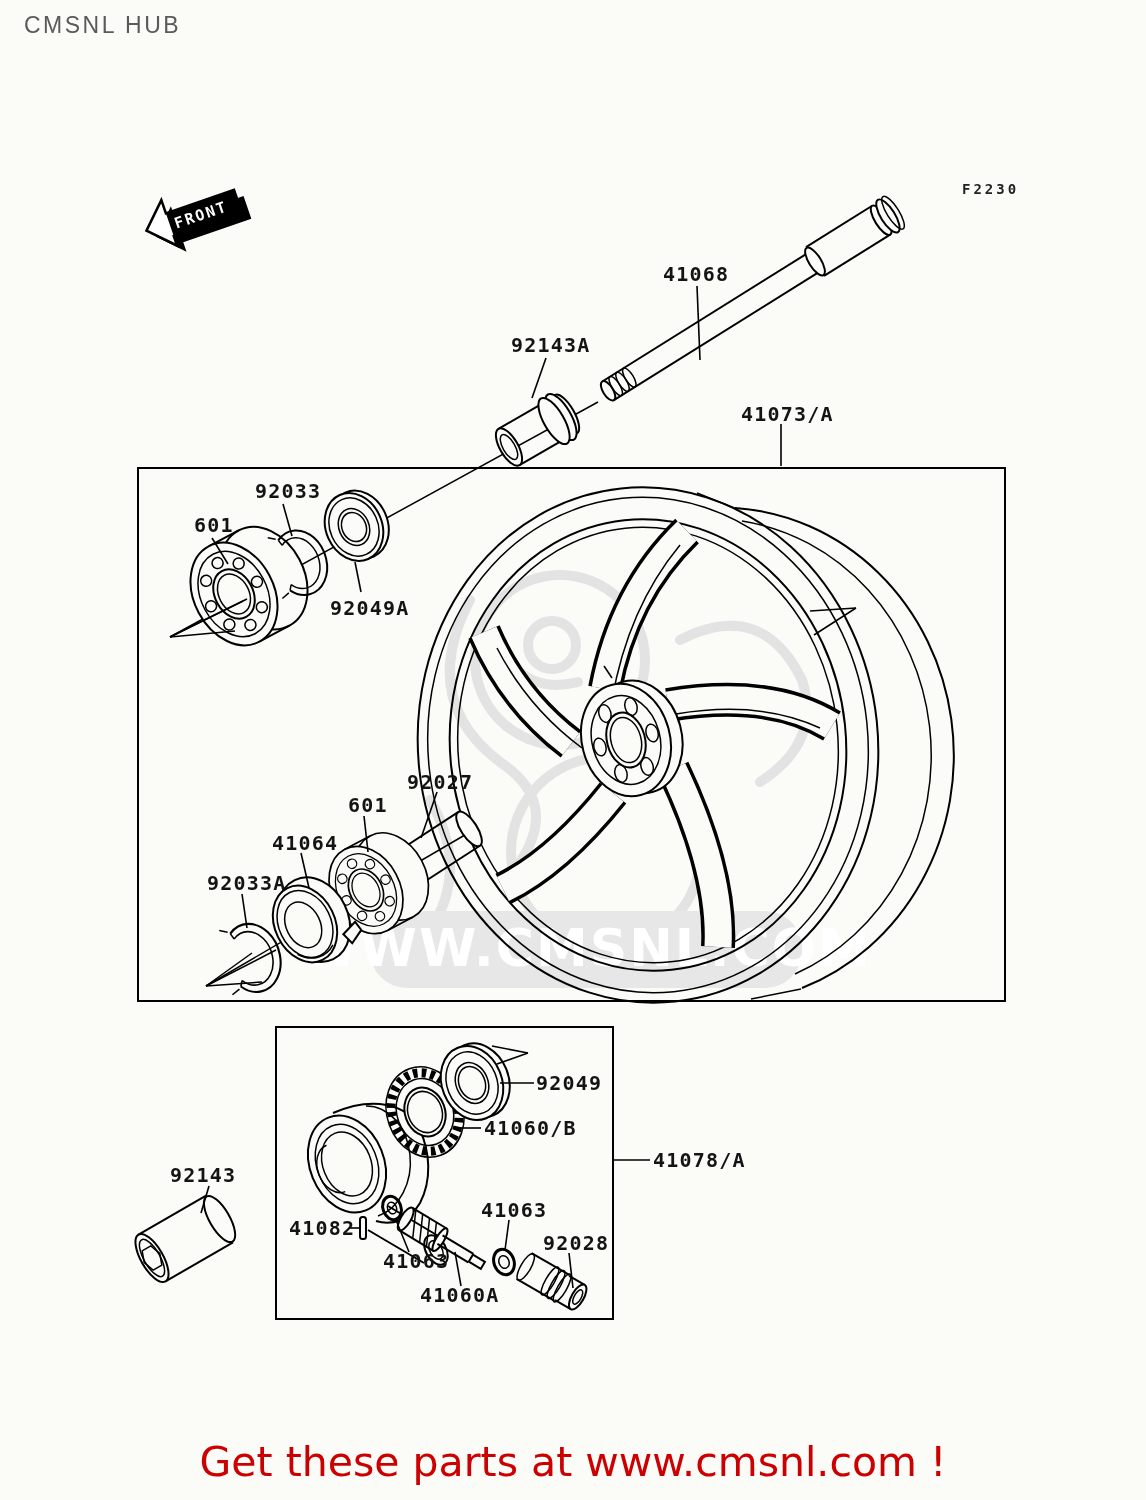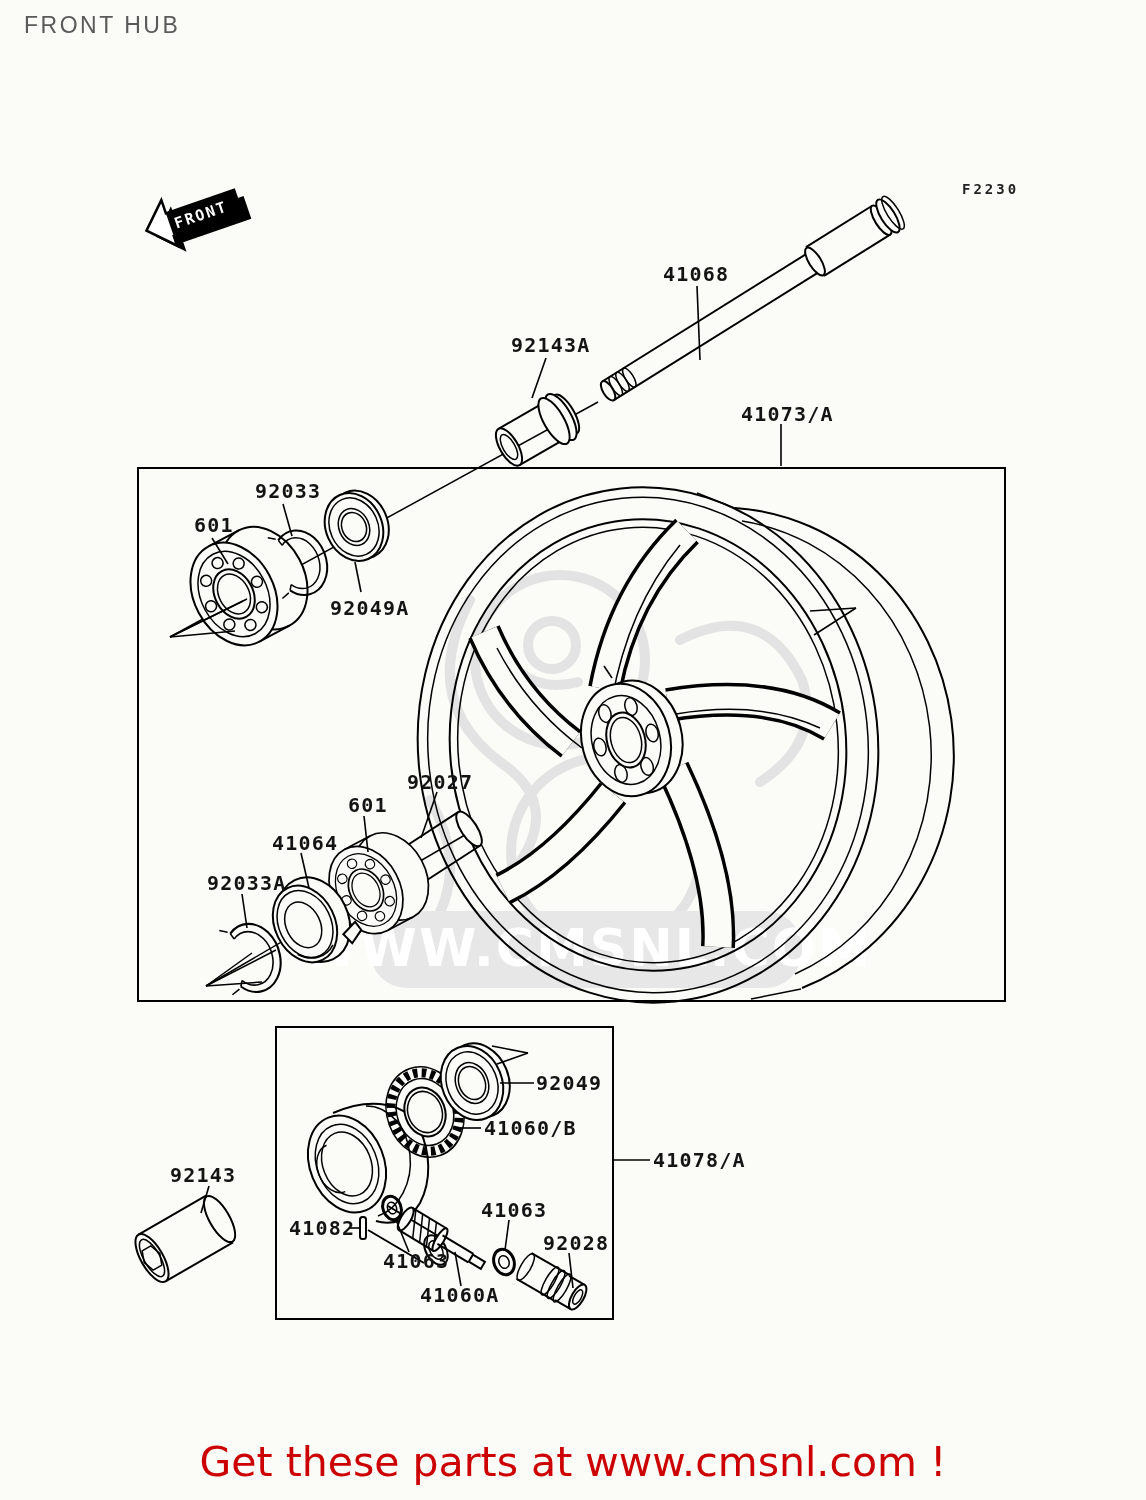--- a/index.html
+++ b/index.html
@@ -17,21 +17,21 @@
   .ld{stroke:#000;stroke-width:1.6;fill:none;}
   .pl{font:700 20px "DejaVu Sans Mono", monospace;letter-spacing:1.2px;fill:#141414;}
   .fiche{font:700 14px "DejaVu Sans Mono", monospace;letter-spacing:3px;fill:#222;}
   .wm{stroke:#e3e3e3;fill:none;stroke-width:10;stroke-linecap:round;}
   .wmtext{font:700 52px "DejaVu Sans","Liberation Sans",sans-serif;letter-spacing:2px;fill:#ffffff;}
   .front-label{font:700 15px "DejaVu Sans Mono",monospace;letter-spacing:2px;fill:#fff;}
 </style>
 </head>
 <body>
 
-<div class="abs" id="page-title">FRONT HUB</div>
+<div class="abs" id="page-title">CMSNL HUB</div>
 
 <svg width="1146" height="1500" viewBox="0 0 1146 1500">
 
   <g>
     <circle class="wm" cx="560" cy="660" r="85"></circle>
     <circle class="wm" cx="552" cy="645" r="24"></circle>
     <path class="wm" d="M515,668 Q540,692 578,682"></path>
     <path class="wm" d="M470,600 Q418,700 500,762 Q560,802 520,862"></path>
     <circle class="wm" cx="606" cy="852" r="95"></circle>
     <path class="wm" d="M680,640 Q762,598 802,680 Q822,742 760,782"></path>

